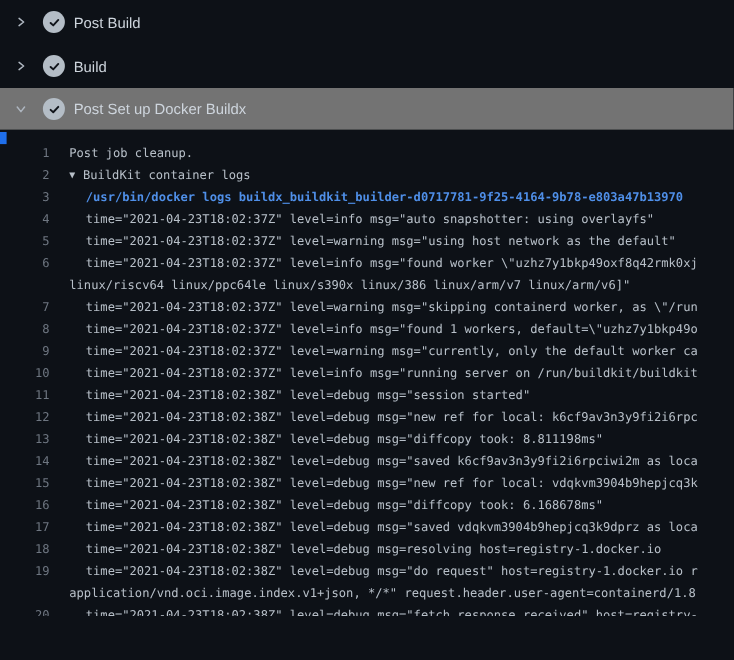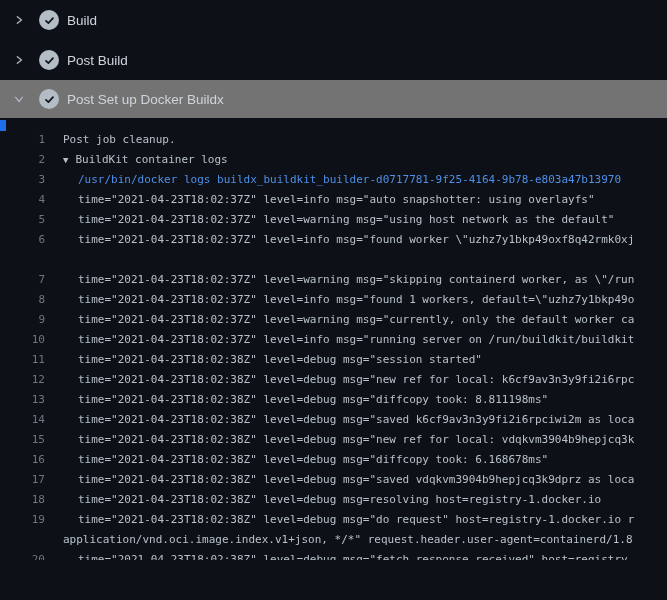--- a/index.html
+++ b/index.html
@@ -41,21 +41,21 @@
     display: flex; white-space: pre; overflow: hidden;
     font-family: "DejaVu Sans Mono", monospace; font-size: 11px;
   }
   .log-num {
     width: 45px; flex: none; text-align: right;
     color: #6e7681; cursor: pointer;
   }
   .log-text { color: #b8c0c9; }
   .indent1 .log-text { padding-left: 18px; }
   .indent2 .log-text { padding-left: 33px; }
-  .log-row.command .log-text { color: #4f8fe8; font-weight: normal; }
+  .log-row.command .log-text { color: #4f8fe8; font-weight: bold; }
   .disclosure {
     color: #b8c0c9; font-size: 9px; padding-left: 18px;
     display: inline-block; line-height: 20px; margin-right: 7px;
   }
   .group-label { padding-left: 0 !important; }
 </style>
 </head>
 <body>
 
 <div class="app">
@@ -64,34 +64,34 @@
         <span class="chev">
           <svg width="10" height="10" viewBox="0 0 12 12" fill="none" stroke="#aeb6c0" stroke-width="1.6" stroke-linecap="round" stroke-linejoin="round">
             <polyline points="4,2 9,6 4,10"></polyline>
           </svg>
         </span>
         <span class="status-circle">
           <svg width="11" height="11" viewBox="0 0 12 12" fill="none" stroke="#11151b" stroke-width="1.9" stroke-linecap="round" stroke-linejoin="round">
             <polyline points="2.2,6.4 4.8,8.8 9.8,3.4"></polyline>
           </svg>
         </span>
-        <span class="step-label">Build</span>
+        <span class="step-label">Post Build</span>
       </div>
       <div class="section-row">
         <span class="chev">
           <svg width="10" height="10" viewBox="0 0 12 12" fill="none" stroke="#aeb6c0" stroke-width="1.6" stroke-linecap="round" stroke-linejoin="round">
             <polyline points="4,2 9,6 4,10"></polyline>
           </svg>
         </span>
         <span class="status-circle">
           <svg width="11" height="11" viewBox="0 0 12 12" fill="none" stroke="#11151b" stroke-width="1.9" stroke-linecap="round" stroke-linejoin="round">
             <polyline points="2.2,6.4 4.8,8.8 9.8,3.4"></polyline>
           </svg>
         </span>
-        <span class="step-label">Post Build</span>
+        <span class="step-label">Build</span>
       </div>
       <div class="section-row expanded">
         <span class="chev">
           <svg width="10" height="10" viewBox="0 0 12 12" fill="none" stroke="#aeb6c0" stroke-width="1.6" stroke-linecap="round" stroke-linejoin="round">
             <polyline points="2,4 6,9 10,4"></polyline>
           </svg>
         </span>
         <span class="status-circle">
           <svg width="11" height="11" viewBox="0 0 12 12" fill="none" stroke="#11151b" stroke-width="1.9" stroke-linecap="round" stroke-linejoin="round">
             <polyline points="2.2,6.4 4.8,8.8 9.8,3.4"></polyline>
@@ -102,21 +102,21 @@
     </div>
   <div class="log-area">
     <div class="focus-indicator"></div>
     <div id="log-rows">
         <div class="log-row indent1"><span class="log-num">1</span><span class="log-text">Post job cleanup.</span></div>
         <div class="log-row indent1"><span class="log-num">2</span><span class="disclosure">▼</span><span class="log-text group-label">BuildKit container logs</span></div>
         <div class="log-row indent2 command"><span class="log-num">3</span><span class="log-text">/usr/bin/docker logs buildx_buildkit_builder-d0717781-9f25-4164-9b78-e803a47b13970</span></div>
         <div class="log-row indent2"><span class="log-num">4</span><span class="log-text">time="2021-04-23T18:02:37Z" level=info msg="auto snapshotter: using overlayfs"</span></div>
         <div class="log-row indent2"><span class="log-num">5</span><span class="log-text">time="2021-04-23T18:02:37Z" level=warning msg="using host network as the default"</span></div>
         <div class="log-row indent2"><span class="log-num">6</span><span class="log-text">time="2021-04-23T18:02:37Z" level=info msg="found worker \"uzhz7y1bkp49oxf8q42rmk0xj</span></div>
-        <div class="log-row indent1"><span class="log-num"></span></div>
+        <div class="log-row indent1"><span class="log-num"></span><span class="log-text">linux/riscv64 linux/ppc64le linux/s390x linux/386 linux/arm/v7 linux/arm/v6]"</span></div>
         <div class="log-row indent2"><span class="log-num">7</span><span class="log-text">time="2021-04-23T18:02:37Z" level=warning msg="skipping containerd worker, as \"/run</span></div>
         <div class="log-row indent2"><span class="log-num">8</span><span class="log-text">time="2021-04-23T18:02:37Z" level=info msg="found 1 workers, default=\"uzhz7y1bkp49o</span></div>
         <div class="log-row indent2"><span class="log-num">9</span><span class="log-text">time="2021-04-23T18:02:37Z" level=warning msg="currently, only the default worker ca</span></div>
         <div class="log-row indent2"><span class="log-num">10</span><span class="log-text">time="2021-04-23T18:02:37Z" level=info msg="running server on /run/buildkit/buildkit</span></div>
         <div class="log-row indent2"><span class="log-num">11</span><span class="log-text">time="2021-04-23T18:02:38Z" level=debug msg="session started"</span></div>
         <div class="log-row indent2"><span class="log-num">12</span><span class="log-text">time="2021-04-23T18:02:38Z" level=debug msg="new ref for local: k6cf9av3n3y9fi2i6rpc</span></div>
         <div class="log-row indent2"><span class="log-num">13</span><span class="log-text">time="2021-04-23T18:02:38Z" level=debug msg="diffcopy took: 8.811198ms"</span></div>
         <div class="log-row indent2"><span class="log-num">14</span><span class="log-text">time="2021-04-23T18:02:38Z" level=debug msg="saved k6cf9av3n3y9fi2i6rpciwi2m as loca</span></div>
         <div class="log-row indent2"><span class="log-num">15</span><span class="log-text">time="2021-04-23T18:02:38Z" level=debug msg="new ref for local: vdqkvm3904b9hepjcq3k</span></div>
         <div class="log-row indent2"><span class="log-num">16</span><span class="log-text">time="2021-04-23T18:02:38Z" level=debug msg="diffcopy took: 6.168678ms"</span></div>

